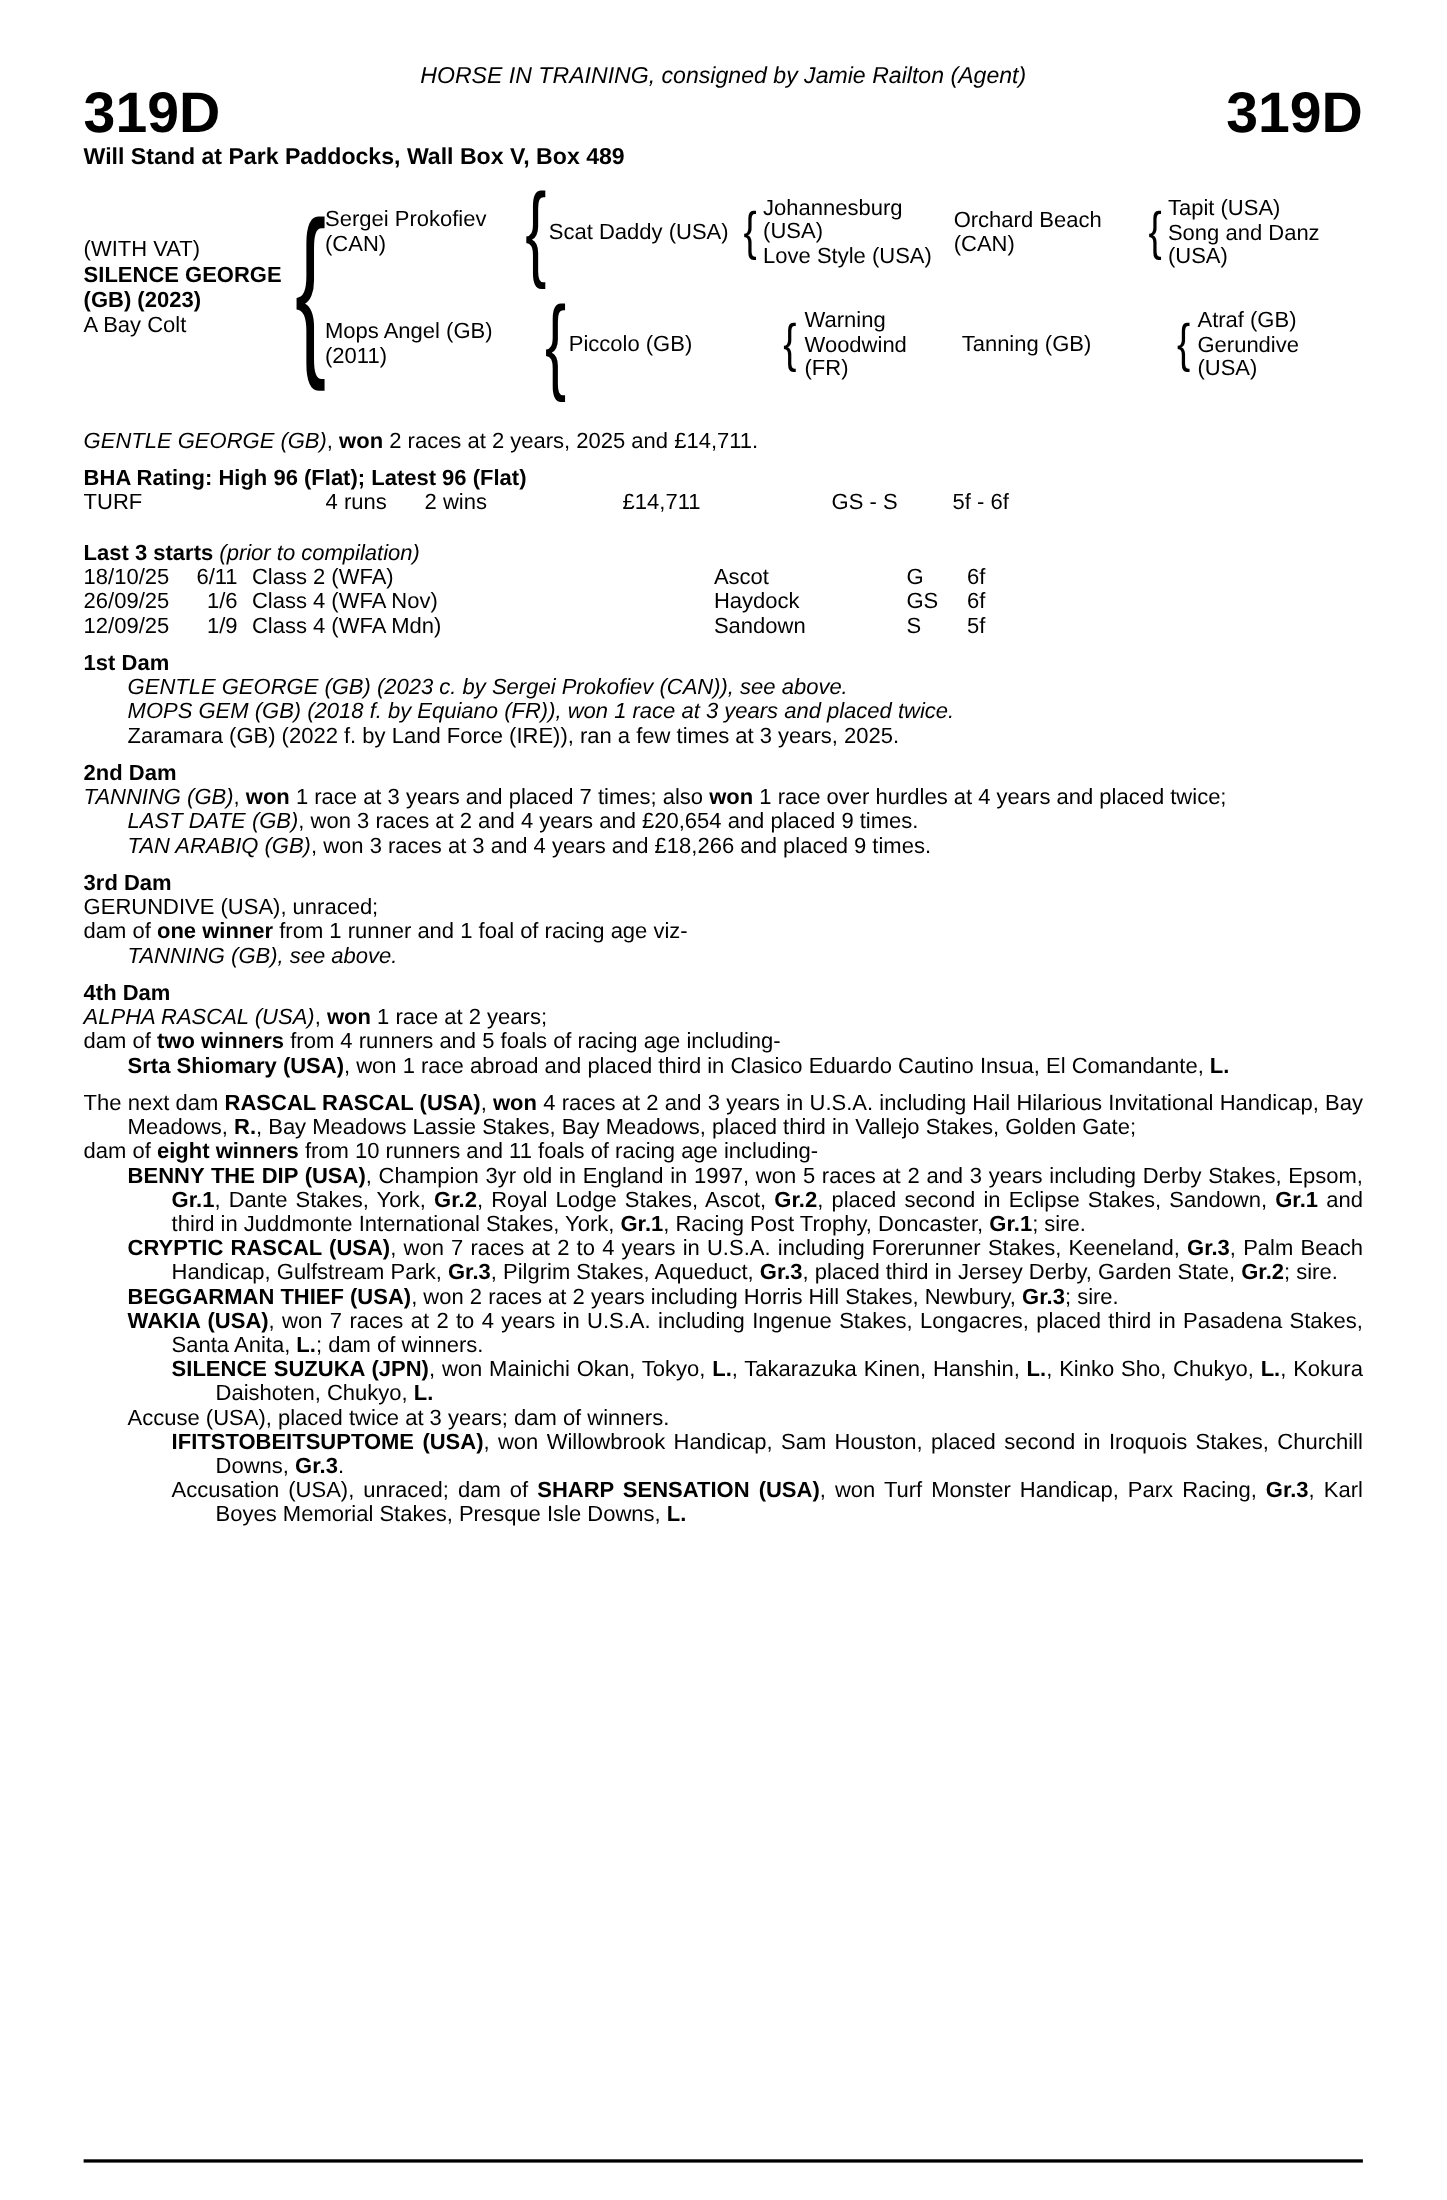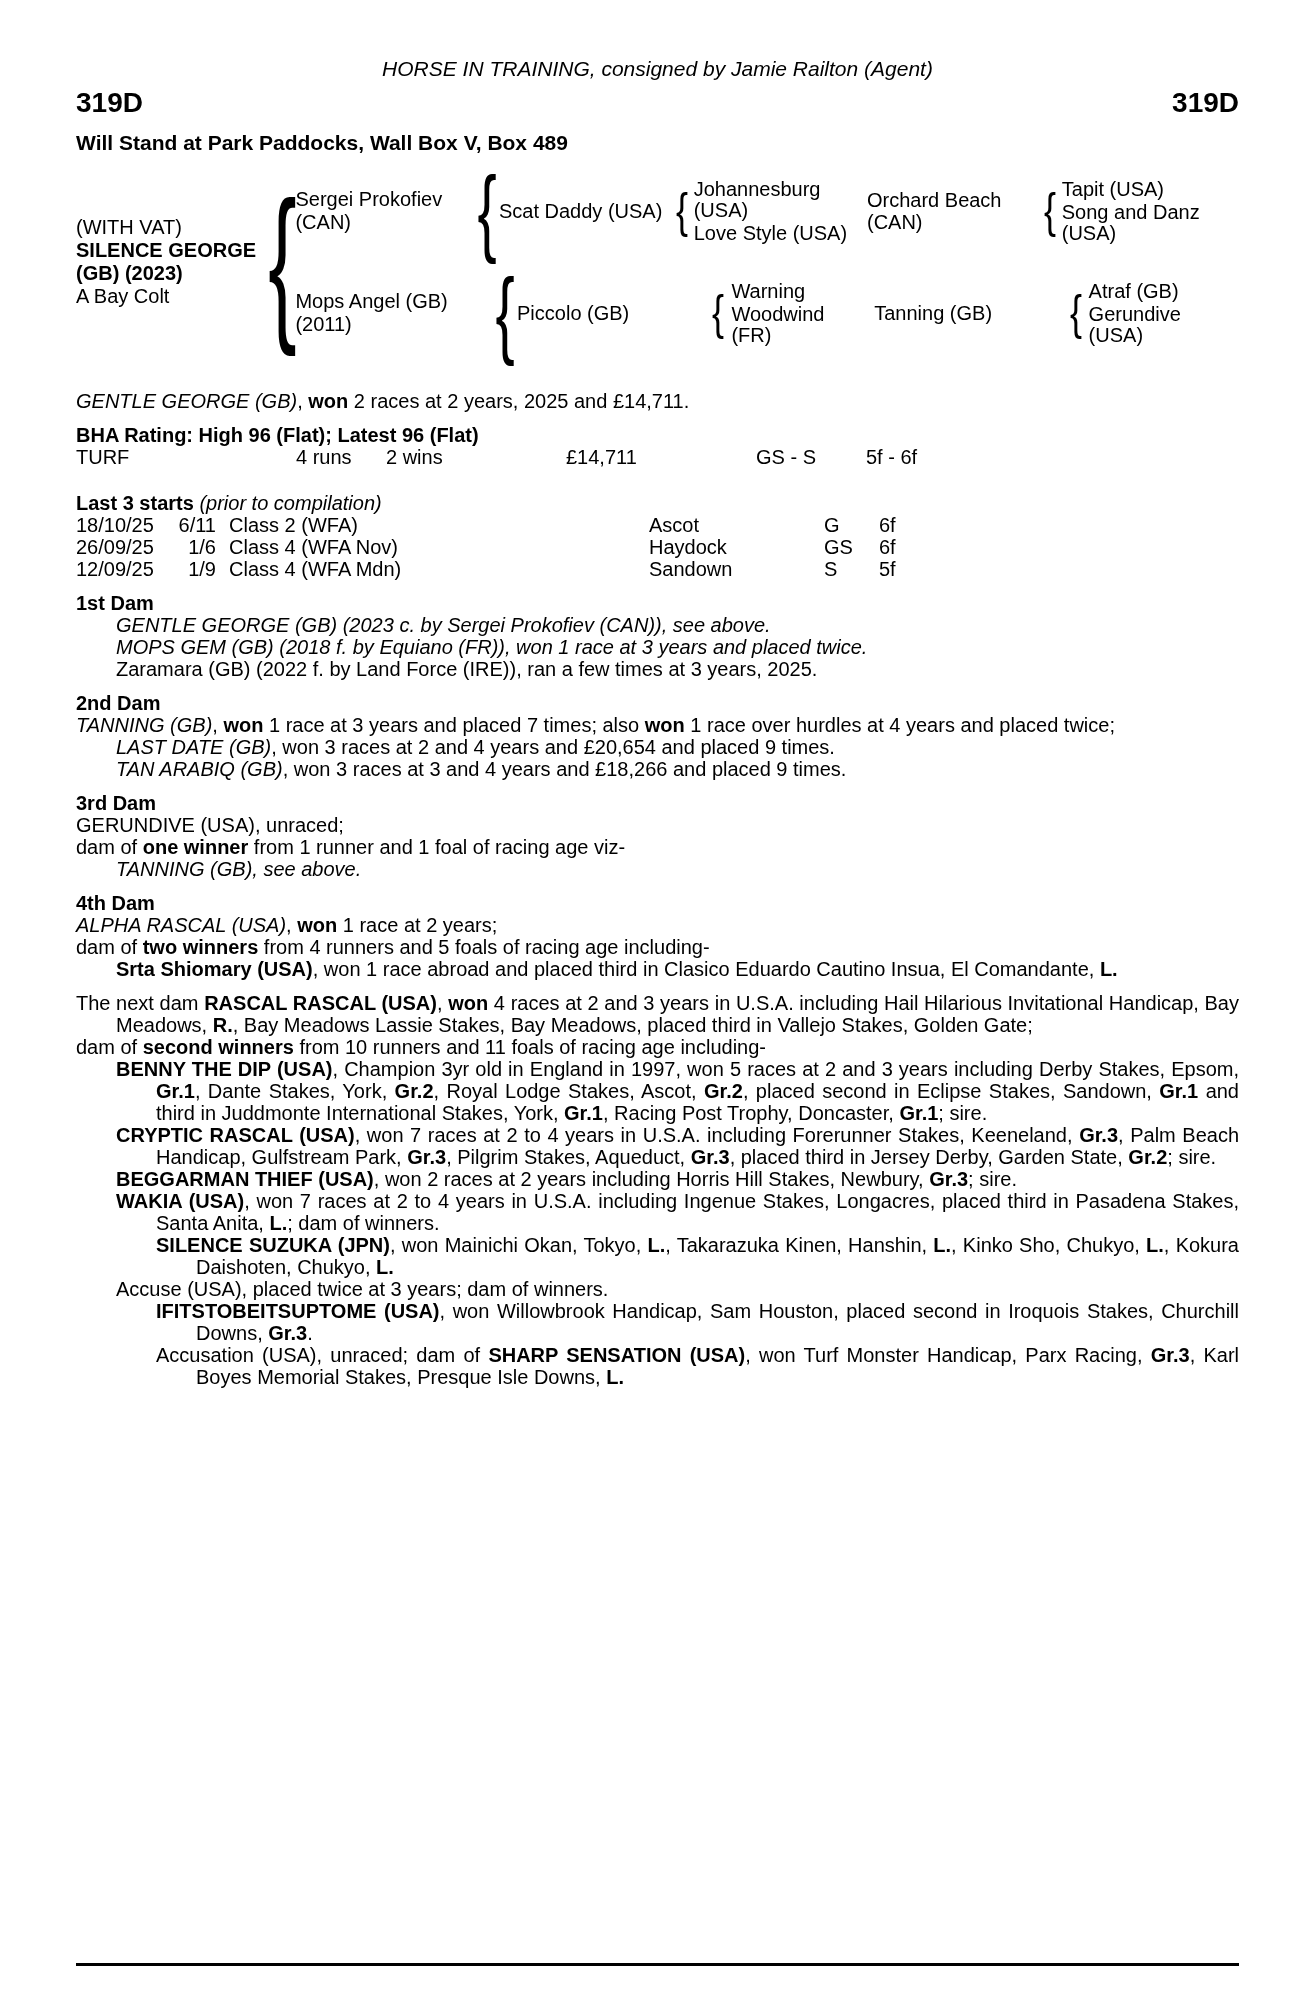--- a/index.html
+++ b/index.html
@@ -13,21 +13,21 @@
     font-family:"Liberation Sans", sans-serif;
     font-size:20px;
     line-height:22px;
     overflow:hidden;
   }
   .content { padding:0 76px; }
   .bold { font-weight:bold; }
   .it { font-style:italic; }
 
   .consignor { text-align:center; font-style:italic; font-size:21px; padding-top:58px; }
-  .lot-row { display:flex; justify-content:space-between; font-weight:bold; font-size:28px; line-height:42px; margin-top:2px; }
+  .lot-row { display:flex; justify-content:space-between; font-weight:bold; font-size:52px; line-height:42px; margin-top:2px; }
   .stand { font-weight:bold; font-size:21px; margin-top:8px; }
 
   
   .pedigree { display:flex; align-items:center; margin-top:10px; }
   .ped-identity { width:215px; display:flex; flex-direction:column; justify-content:center; }
   .ped-identity > div { line-height:23px; }
   .ped-parents { display:flex; flex-direction:column; gap:8px; }
   .ped-parent-row { display:flex; align-items:center; }
   .parent-name { width:200px; line-height:23px; }
   .gp-stack { display:flex; flex-direction:row; gap:6px; }
@@ -230,21 +230,21 @@
 
     <section class="sec">
       <h3>4th Dam</h3>
       <p class="p0 just"><span style="font-style: italic;">ALPHA RASCAL (USA)</span><span>, </span><span style="font-weight: bold;">won</span><span> 1 race at 2 years;</span></p>
       <p class="p0 just"><span>dam of </span><span style="font-weight: bold;">two winners</span><span> from 4 runners and 5 foals of racing age including-</span></p>
       <p class="e1 just"><span style="font-weight: bold;">Srta Shiomary (USA)</span><span>, won 1 race abroad and placed third in Clasico Eduardo Cautino Insua, El Comandante, </span><span style="font-weight: bold;">L.</span></p>
     </section>
 
     <section class="sec">
       <p class="p0 just"><span>The next dam </span><span style="font-weight: bold;">RASCAL RASCAL (USA)</span><span>, </span><span style="font-weight: bold;">won</span><span> 4 races at 2 and 3 years in U.S.A. including Hail Hilarious Invitational Handicap, Bay Meadows, </span><span style="font-weight: bold;">R.</span><span>, Bay Meadows Lassie Stakes, Bay Meadows, placed third in Vallejo Stakes, Golden Gate;</span></p>
-      <p class="p0 just"><span>dam of </span><span style="font-weight: bold;">second winners</span><span> from 10 runners and 11 foals of racing age including-</span></p>
+      <p class="p0 just"><span>dam of </span><span style="font-weight: bold;">eight winners</span><span> from 10 runners and 11 foals of racing age including-</span></p>
       <p class="e1 just"><span style="font-weight: bold;">BENNY THE DIP (USA)</span><span>, Champion 3yr old in England in 1997, won 5 races at 2 and 3 years including Derby Stakes, Epsom, </span><span style="font-weight: bold;">Gr.1</span><span>, Dante Stakes, York, </span><span style="font-weight: bold;">Gr.2</span><span>, Royal Lodge Stakes, Ascot, </span><span style="font-weight: bold;">Gr.2</span><span>, placed second in Eclipse Stakes, Sandown, </span><span style="font-weight: bold;">Gr.1</span><span> and third in Juddmonte International Stakes, York, </span><span style="font-weight: bold;">Gr.1</span><span>, Racing Post Trophy, Doncaster, </span><span style="font-weight: bold;">Gr.1</span><span>; sire.</span></p>
       <p class="e1 just"><span style="font-weight: bold;">CRYPTIC RASCAL (USA)</span><span>, won 7 races at 2 to 4 years in U.S.A. including Forerunner Stakes, Keeneland, </span><span style="font-weight: bold;">Gr.3</span><span>, Palm Beach Handicap, Gulfstream Park, </span><span style="font-weight: bold;">Gr.3</span><span>, Pilgrim Stakes, Aqueduct, </span><span style="font-weight: bold;">Gr.3</span><span>, placed third in Jersey Derby, Garden State, </span><span style="font-weight: bold;">Gr.2</span><span>; sire.</span></p>
       <p class="e1 just"><span style="font-weight: bold;">BEGGARMAN THIEF (USA)</span><span>, won 2 races at 2 years including Horris Hill Stakes, Newbury, </span><span style="font-weight: bold;">Gr.3</span><span>; sire.</span></p>
       <p class="e1 just"><span style="font-weight: bold;">WAKIA (USA)</span><span>, won 7 races at 2 to 4 years in U.S.A. including Ingenue Stakes, Longacres, placed third in Pasadena Stakes, Santa Anita, </span><span style="font-weight: bold;">L.</span><span>; dam of winners.</span></p>
       <p class="e2 just"><span style="font-weight: bold;">SILENCE SUZUKA (JPN)</span><span>, won Mainichi Okan, Tokyo, </span><span style="font-weight: bold;">L.</span><span>, Takarazuka Kinen, Hanshin, </span><span style="font-weight: bold;">L.</span><span>, Kinko Sho, Chukyo, </span><span style="font-weight: bold;">L.</span><span>, Kokura Daishoten, Chukyo, </span><span style="font-weight: bold;">L.</span></p>
       <p class="e1 just"><span>Accuse (USA), placed twice at 3 years; dam of winners.</span></p>
       <p class="e2 just"><span style="font-weight: bold;">IFITSTOBEITSUPTOME (USA)</span><span>, won Willowbrook Handicap, Sam Houston, placed second in Iroquois Stakes, Churchill Downs, </span><span style="font-weight: bold;">Gr.3</span><span>.</span></p>
       <p class="e2 just"><span>Accusation (USA), unraced; dam of </span><span style="font-weight: bold;">SHARP SENSATION (USA)</span><span>, won Turf Monster Handicap, Parx Racing, </span><span style="font-weight: bold;">Gr.3</span><span>, Karl Boyes Memorial Stakes, Presque Isle Downs, </span><span style="font-weight: bold;">L.</span></p>
     </section>
 

